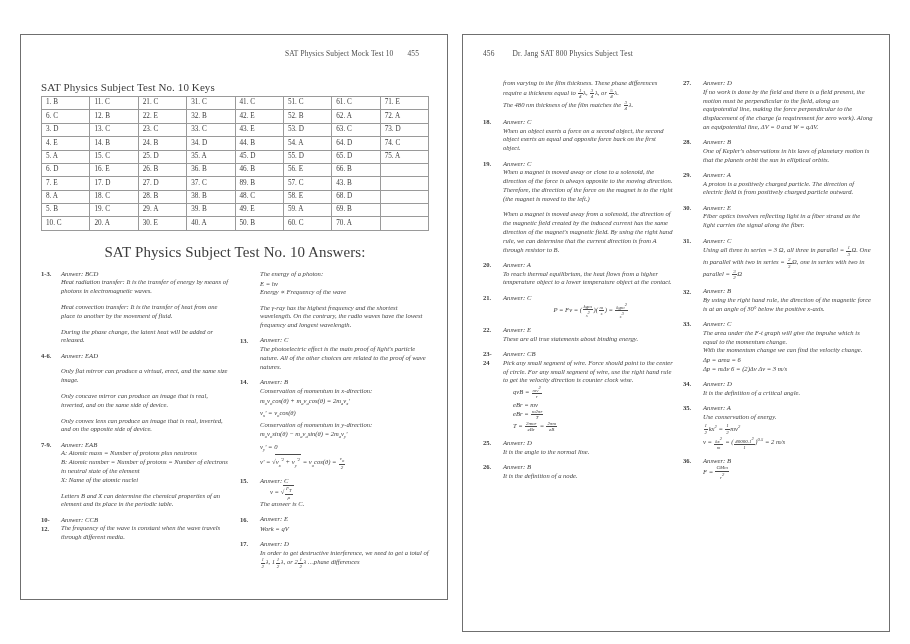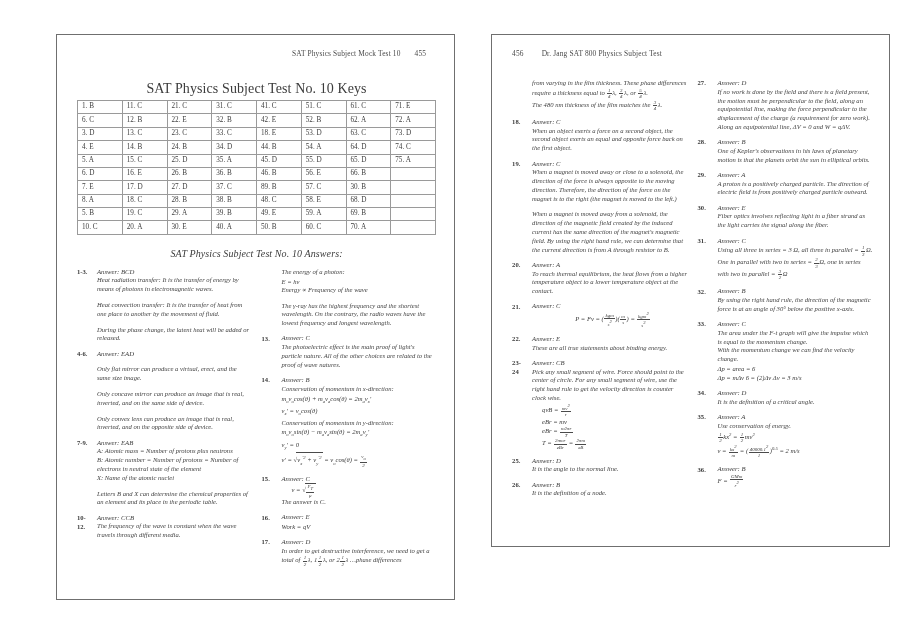--- a/index.html
+++ b/index.html
@@ -22,49 +22,47 @@
     justify-content: space-between;
     padding: 34px 20px 0 20px;
     box-sizing: border-box;
   }
   .page {
     position: relative;
     background: #ffffff;
     border: 1px solid #6f6f6f;
     box-sizing: border-box;
     overflow: hidden;
-    margin-left: 36px;
   }
   .page-left {
     width: 428px;
     height: 566px;
     padding: 14px 18px 10px 20px;
   }
   .page-right {
     width: 428px;
-    height: 513px;
+    height: 598px;
     padding: 14px 16px 10px 20px;
   }
   .runhead {
     font-size: 7.4px;
     color: #4a4a4a;
     letter-spacing: 0.15px;
     height: 16px;
     white-space: nowrap;
   }
   .runhead-right-align {
     text-align: right;
     padding-right: 10px;
   }
   .runhead .pgnum { margin-left: 14px; }
   .runhead .pgnum-lead { margin-right: 18px; }
 
   .keys-title {
-    text-align: center;
-    font-size: 14px;
+    font-size: 11px;
     color: #3c3c3c;
     margin: 16px 0 3px 0;
     letter-spacing: 0.1px;
   }
   table.keys {
     border-collapse: collapse;
     width: 100%;
     table-layout: fixed;
   }
   table.keys td {
@@ -72,25 +70,24 @@
     font-size: 7.2px;
     color: #3d3d3d;
     padding: 1.4px 0 1.4px 4px;
     height: 9.6px;
     line-height: 9.6px;
     white-space: nowrap;
   }
 
   .answers-title {
     text-align: center;
-    font-size: 10px;
+    font-size: 15px;
     color: #3c3c3c;
     margin: 13px 0 9px 0;
     letter-spacing: 0.1px;
-    font-style: italic;
   }
 
   .cols2 {
     display: flex;
     gap: 10px;
   }
   .col {
     width: 50%;
     box-sizing: border-box;
   }
@@ -194,21 +191,21 @@
           <td>42. E</td>
           <td>52. B</td>
           <td>62. A</td>
           <td>72. A</td>
         </tr>
         <tr>
           <td>3.  D</td>
           <td>13. C</td>
           <td>23. C</td>
           <td>33. C</td>
-          <td>18. E</td>
+          <td>43. E</td>
           <td>53. D</td>
           <td>63. C</td>
           <td>73. D</td>
         </tr>
         <tr>
           <td>4.  E</td>
           <td>14. B</td>
           <td>24. B</td>
           <td>34. D</td>
           <td>44. B</td>
@@ -236,21 +233,21 @@
           <td>66. B</td>
           <td></td>
         </tr>
         <tr>
           <td>7.  E</td>
           <td>17. D</td>
           <td>27. D</td>
           <td>37. C</td>
           <td>89. B</td>
           <td>57. C</td>
-          <td>30. B</td>
+          <td>43. B</td>
           <td></td>
         </tr>
         <tr>
           <td>8.  A</td>
           <td>18. C</td>
           <td>28. B</td>
           <td>38. B</td>
           <td>48. C</td>
           <td>58. E</td>
           <td>68. D</td>

